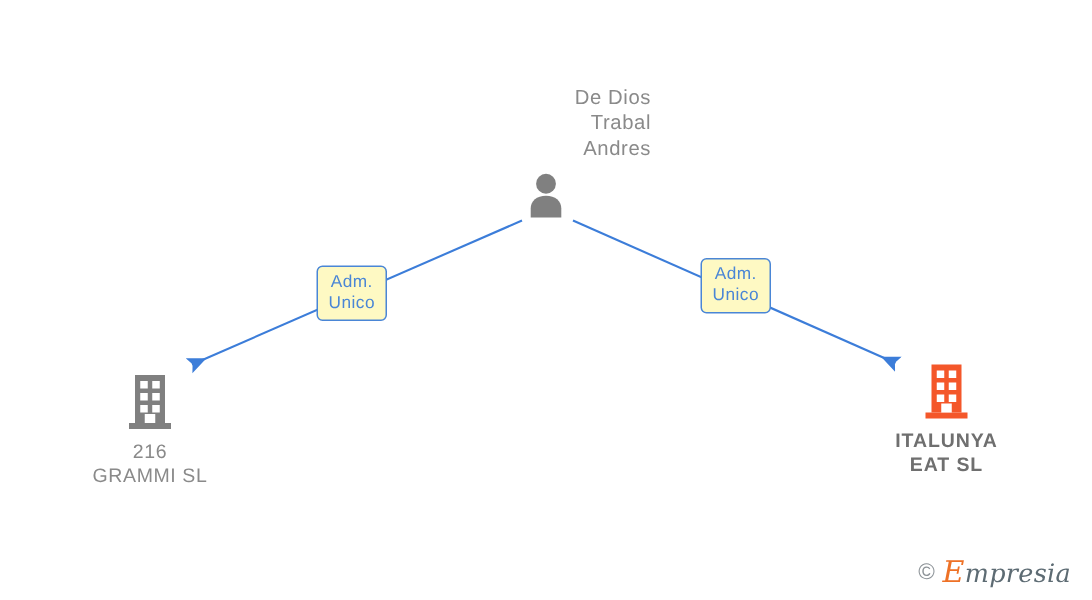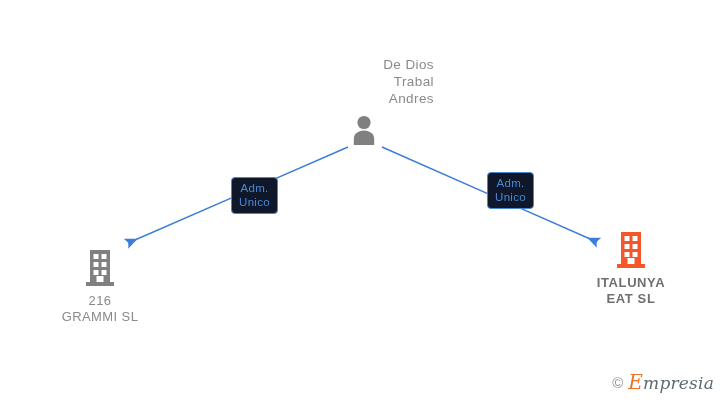--- a/index.html
+++ b/index.html
@@ -55,21 +55,21 @@
   
   .node-company {
     width: 150px;
   }
   .node-company-left {
     left: 25px;
     top: 248px;
   }
   .node-company-right {
     left: 556px;
-    top: 230px;
+    top: 241px;
   }
   .company-icon {
     display: block;
     margin: 0 auto;
     width: 32px;
     height: 40px;
   }
   .company-label {
     margin-top: 5px;
     font-size: 13px;
@@ -82,29 +82,28 @@
     font-weight: bold;
     color: #6f6f6f;
     letter-spacing: 0.6px;
   }
   
   .edge-label {
     position: absolute;
     box-sizing: border-box;
     border: 1px solid #4a86d6;
     border-radius: 4px;
-    background: #0f172a;
+    background: #fef9c3;
     color: #4a86d6;
     font-size: 11.5px;
     line-height: 14px;
     text-align: center;
     padding: 3px 6px 4px 6px;
     white-space: pre-line;
     letter-spacing: 0.3px;
-    margin-left: 20px;
   }
   .edge-label-left {
     left: 211px;
     top: 177px;
     width: 47px;
   }
   .edge-label-right {
     left: 467px;
     top: 172px;
     width: 47px;

